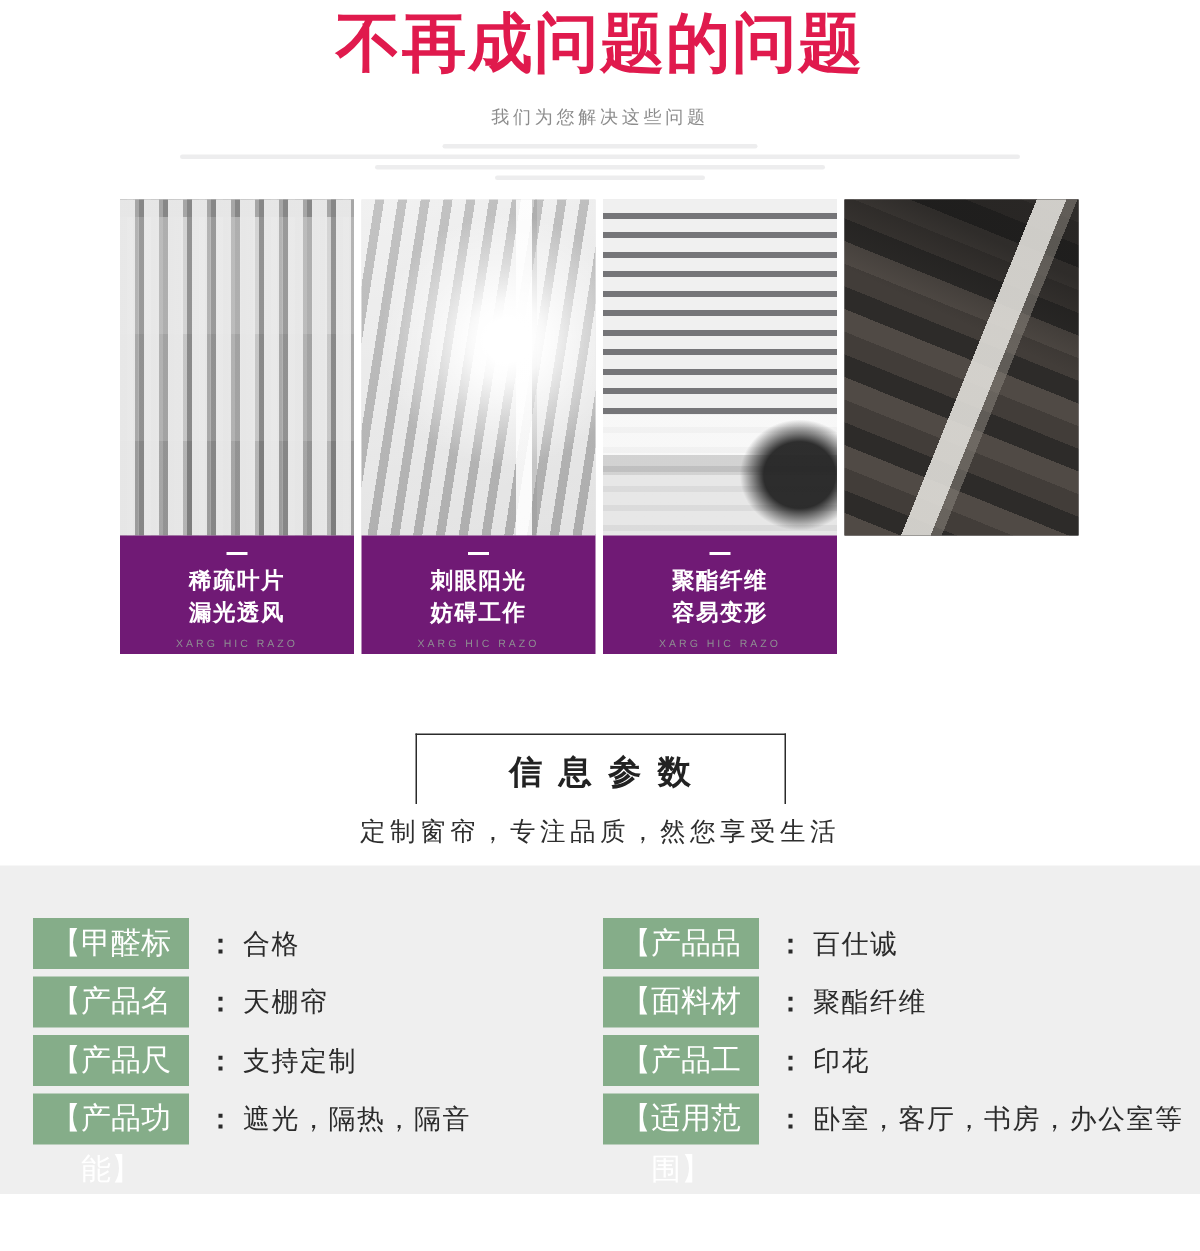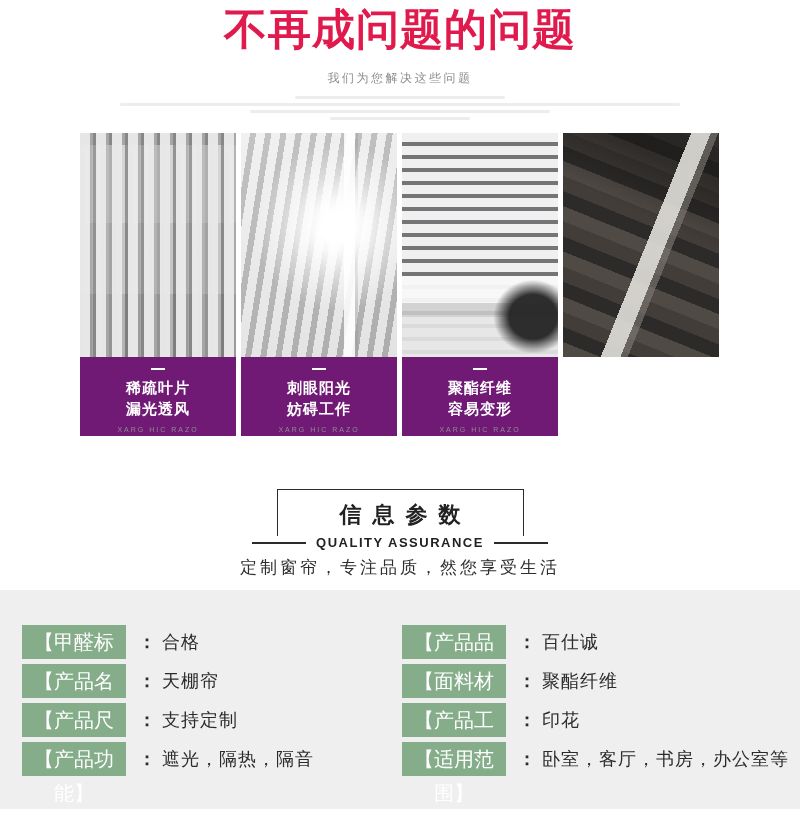--- a/index.html
+++ b/index.html
@@ -209,25 +209,20 @@
   <figure class="panel">
     <div class="photo photo-4"></div>
   </figure>
 
 </section>
 
 <section class="info-header">
   <div class="info-box">
     <div class="info-box-title">信息参数</div>
   </div>
-  <div class="qa-row">
-    <div class="qa-line"></div>
-    <div class="qa-text">QUALITY ASSURANCE</div>
-    <div class="qa-line"></div>
-  </div>
   <div class="tagline">定制窗帘，专注品质，然您享受生活</div>
 </section>
 
 <section class="specs">
 
   <div class="spec-col">
     <div class="spec-row">
       <div class="spec-badge">【甲醛标准】</div>
       <span class="spec-colon">：</span>
       <span class="spec-value">合格</span>

